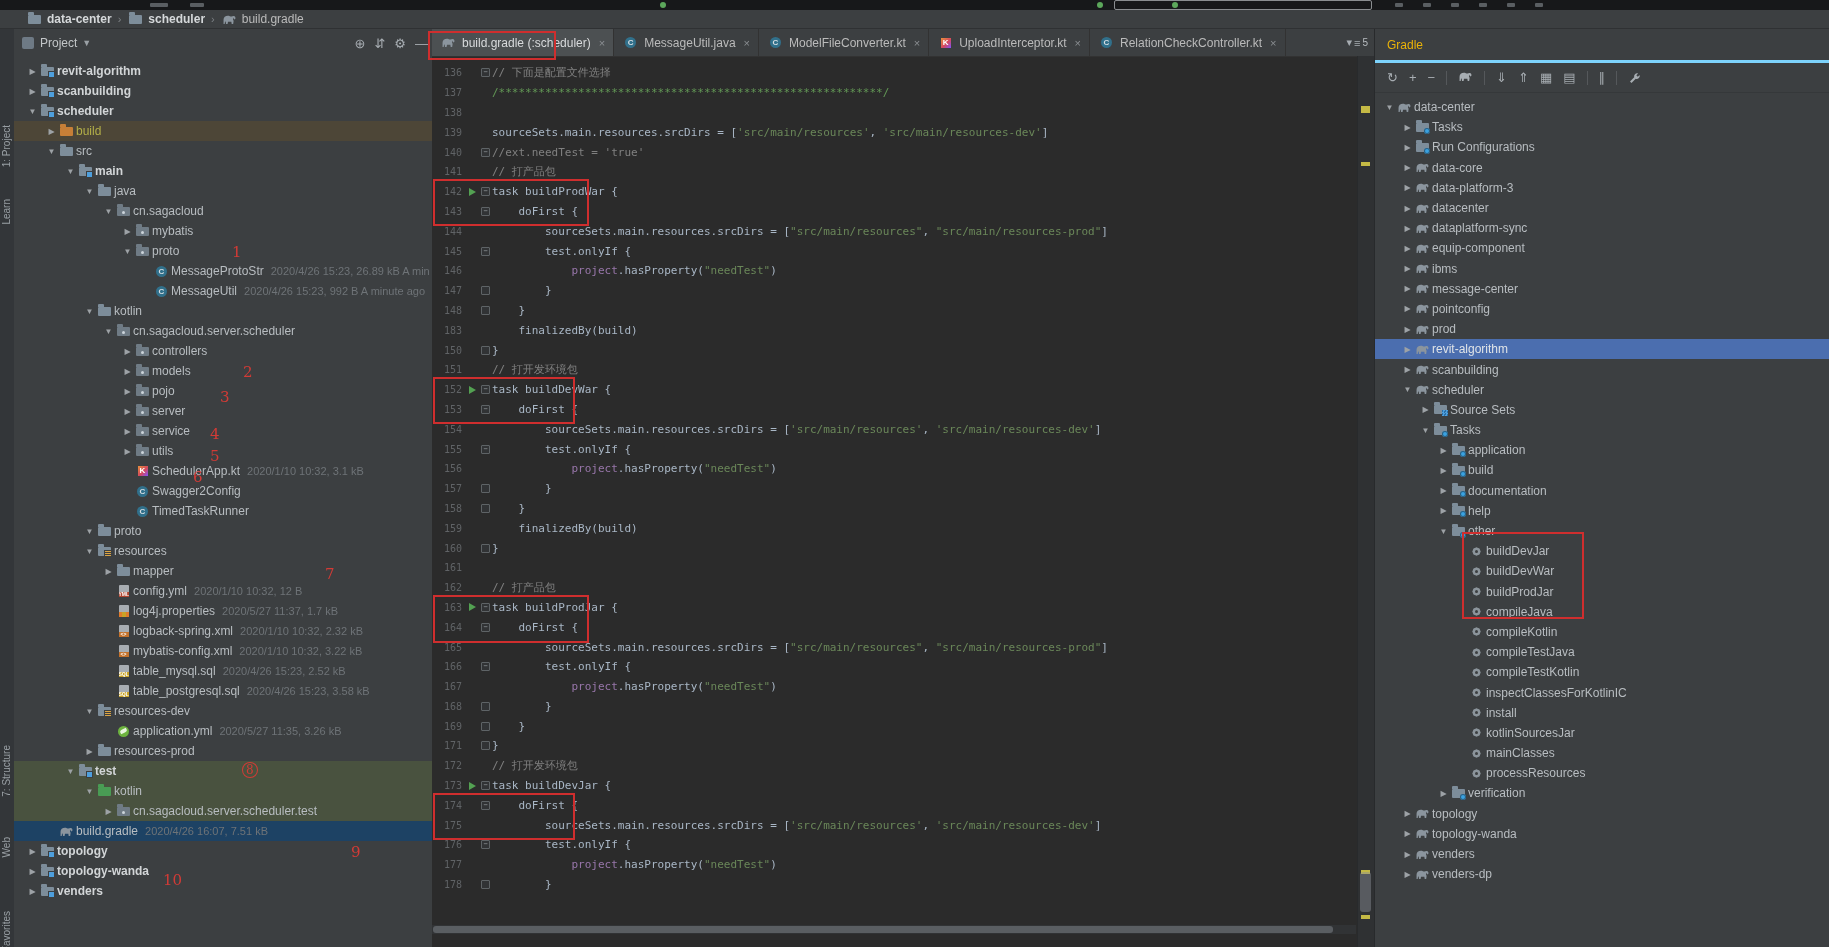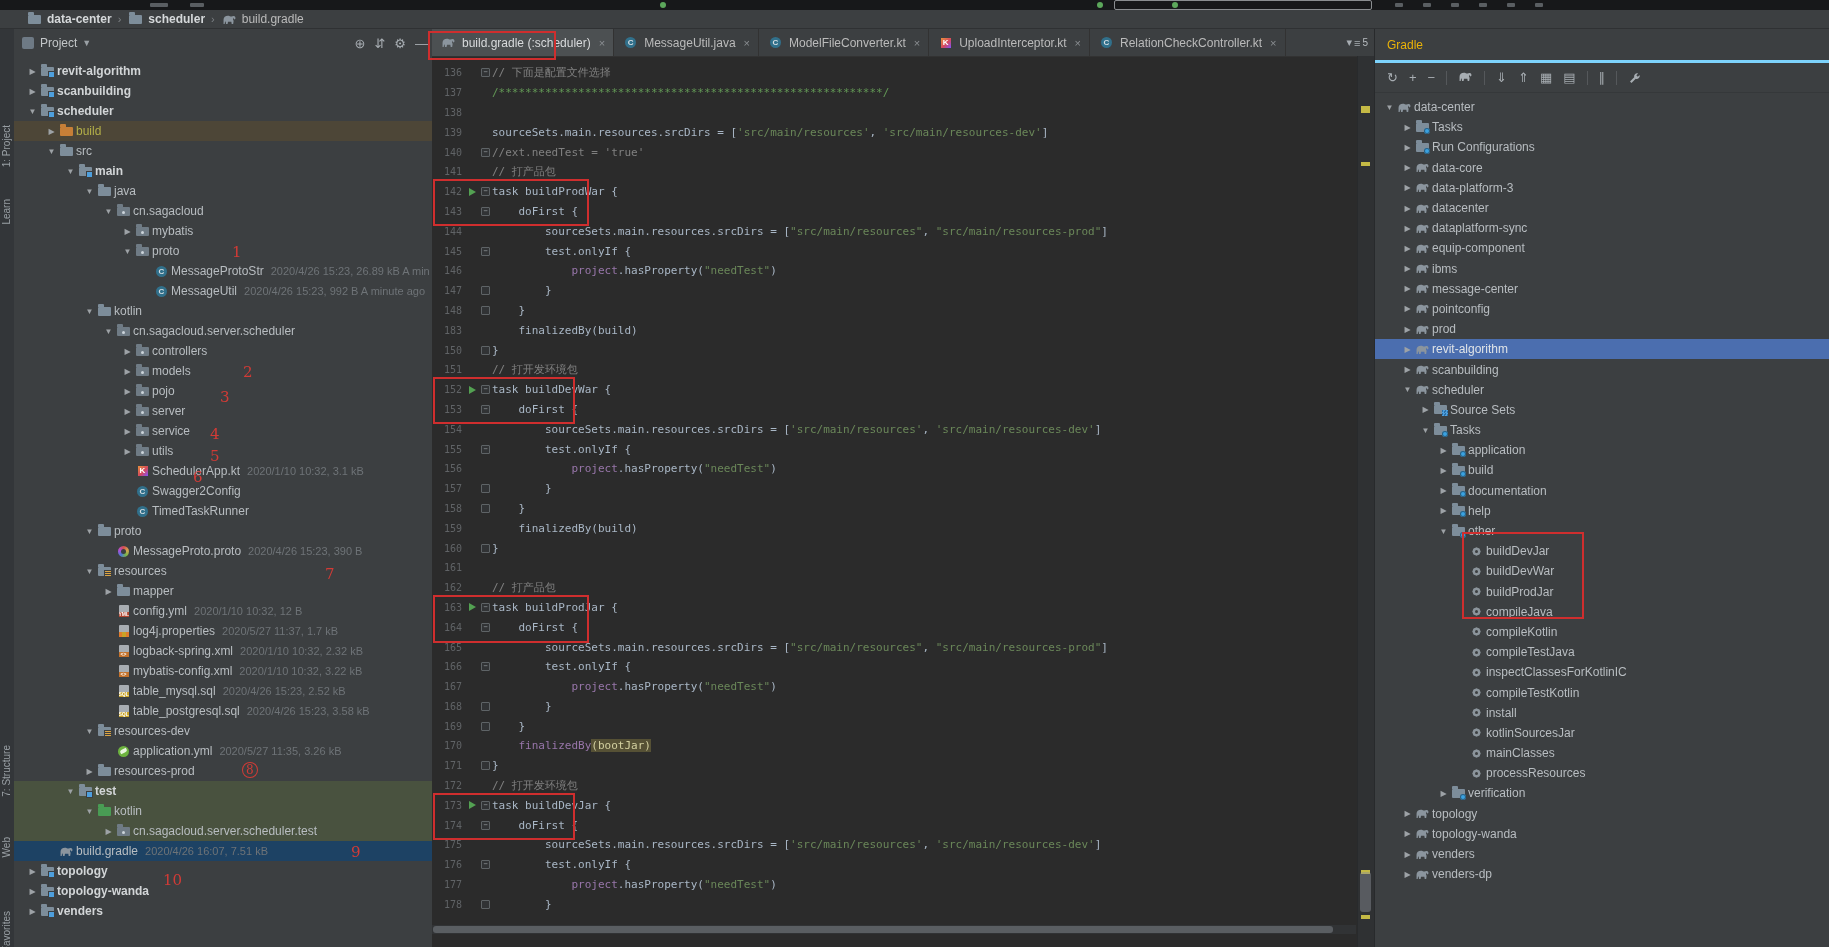--- a/index.html
+++ b/index.html
@@ -366,30 +366,20 @@
           </span>
           <span class="tlabel">TimedTaskRunner</span>
         </div>
         <div class="trow" style="padding-left: 69px;">
           <span class="arrow">▼</span>
           <span class="icn">
             <span class="fold" style="background: rgb(125, 141, 154);"></span>
           </span>
           <span class="tlabel">proto</span>
         </div>
-        <div class="trow" style="padding-left: 88px;">
-          <span class="arrow"></span>
-          <span class="icn">
-            <span class="ring">
-              <i></i>
-            </span>
-          </span>
-          <span class="tlabel">MessageProto.proto</span>
-          <span class="meta">2020/4/26 15:23, 390 B</span>
-        </div>
         <div class="trow" style="padding-left: 69px;">
           <span class="arrow">▼</span>
           <span class="icn">
             <span class="fold" style="background: rgb(125, 141, 154);">
               <span class="badge-res"></span>
             </span>
           </span>
           <span class="tlabel">resources</span>
         </div>
         <div class="trow" style="padding-left: 88px;">
@@ -623,21 +613,20 @@
         <div class="cline"><span class="num">160</span><span class="runslot"></span><span class="foldslot"><span class="fmark"></span></span><span><span class="ct">}</span></span></div>
         <div class="cline"><span class="num">161</span><span class="runslot"></span><span class="foldslot"></span><span></span></div>
         <div class="cline"><span class="num">162</span><span class="runslot"></span><span class="foldslot"></span><span><span class="cc">// 打产品包</span></span></div>
         <div class="cline"><span class="num">163</span><span class="runslot"><span class="runarrow"></span></span><span class="foldslot"><span class="fmark">−</span></span><span><span class="ct">task buildProdJar {</span></span></div>
         <div class="cline"><span class="num">164</span><span class="runslot"></span><span class="foldslot"><span class="fmark">−</span></span><span><span class="ct">    doFirst {</span></span></div>
         <div class="cline"><span class="num">165</span><span class="runslot"></span><span class="foldslot"></span><span><span class="ct">        sourceSets.main.resources.srcDirs = [</span><span class="cs">"src/main/resources"</span><span class="ct">, </span><span class="cs">"src/main/resources-prod"</span><span class="ct">]</span></span></div>
         <div class="cline"><span class="num">166</span><span class="runslot"></span><span class="foldslot"><span class="fmark">−</span></span><span><span class="ct">        test.onlyIf {</span></span></div>
         <div class="cline"><span class="num">167</span><span class="runslot"></span><span class="foldslot"></span><span><span class="ct">            </span><span class="cp">project</span><span class="ct">.hasProperty(</span><span class="cs">"needTest"</span><span class="ct">)</span></span></div>
         <div class="cline"><span class="num">168</span><span class="runslot"></span><span class="foldslot"><span class="fmark"></span></span><span><span class="ct">        }</span></span></div>
         <div class="cline"><span class="num">169</span><span class="runslot"></span><span class="foldslot"><span class="fmark"></span></span><span><span class="ct">    }</span></span></div>
-        <div class="cline"><span class="num">170</span><span class="runslot"></span><span class="foldslot"></span><span><span class="ct">    </span><span class="cp">finalizedBy</span><span class="ch">(bootJar)</span></span></div>
         <div class="cline"><span class="num">171</span><span class="runslot"></span><span class="foldslot"><span class="fmark"></span></span><span><span class="ct">}</span></span></div>
         <div class="cline"><span class="num">172</span><span class="runslot"></span><span class="foldslot"></span><span><span class="cc">// 打开发环境包</span></span></div>
         <div class="cline"><span class="num">173</span><span class="runslot"><span class="runarrow"></span></span><span class="foldslot"><span class="fmark">−</span></span><span><span class="ct">task buildDevJar {</span></span></div>
         <div class="cline"><span class="num">174</span><span class="runslot"></span><span class="foldslot"><span class="fmark">−</span></span><span><span class="ct">    doFirst {</span></span></div>
         <div class="cline"><span class="num">175</span><span class="runslot"></span><span class="foldslot"></span><span><span class="ct">        sourceSets.main.resources.srcDirs = [</span><span class="cs">'src/main/resources'</span><span class="ct">, </span><span class="cs">'src/main/resources-dev'</span><span class="ct">]</span></span></div>
         <div class="cline"><span class="num">176</span><span class="runslot"></span><span class="foldslot"><span class="fmark">−</span></span><span><span class="ct">        test.onlyIf {</span></span></div>
         <div class="cline"><span class="num">177</span><span class="runslot"></span><span class="foldslot"></span><span><span class="ct">            </span><span class="cp">project</span><span class="ct">.hasProperty(</span><span class="cs">"needTest"</span><span class="ct">)</span></span></div>
         <div class="cline"><span class="num">178</span><span class="runslot"></span><span class="foldslot"><span class="fmark"></span></span><span><span class="ct">        }</span></span></div>
       </div>
     <div class="err-stripe">
@@ -941,32 +930,32 @@
         </div>
         <div class="trow" style="height: 20.2px; padding-left: 80px;">
           <span class="arrow"></span>
           <span class="icn">
             <span class="gear">
               <i></i>
               <b></b>
               <u></u>
             </span>
           </span>
+          <span class="tlabel">compileTestKotlin</span>
+        </div>
+        <div class="trow" style="height: 20.2px; padding-left: 80px;">
+          <span class="arrow"></span>
+          <span class="icn">
+            <span class="gear">
+              <i></i>
+              <b></b>
+              <u></u>
+            </span>
+          </span>
           <span class="tlabel">inspectClassesForKotlinIC</span>
-        </div>
-        <div class="trow" style="height: 20.2px; padding-left: 80px;">
-          <span class="arrow"></span>
-          <span class="icn">
-            <span class="gear">
-              <i></i>
-              <b></b>
-              <u></u>
-            </span>
-          </span>
-          <span class="tlabel">compileTestKotlin</span>
         </div>
         <div class="trow" style="height: 20.2px; padding-left: 80px;">
           <span class="arrow"></span>
           <span class="icn">
             <span class="gear">
               <i></i>
               <b></b>
               <u></u>
             </span>
           </span>

